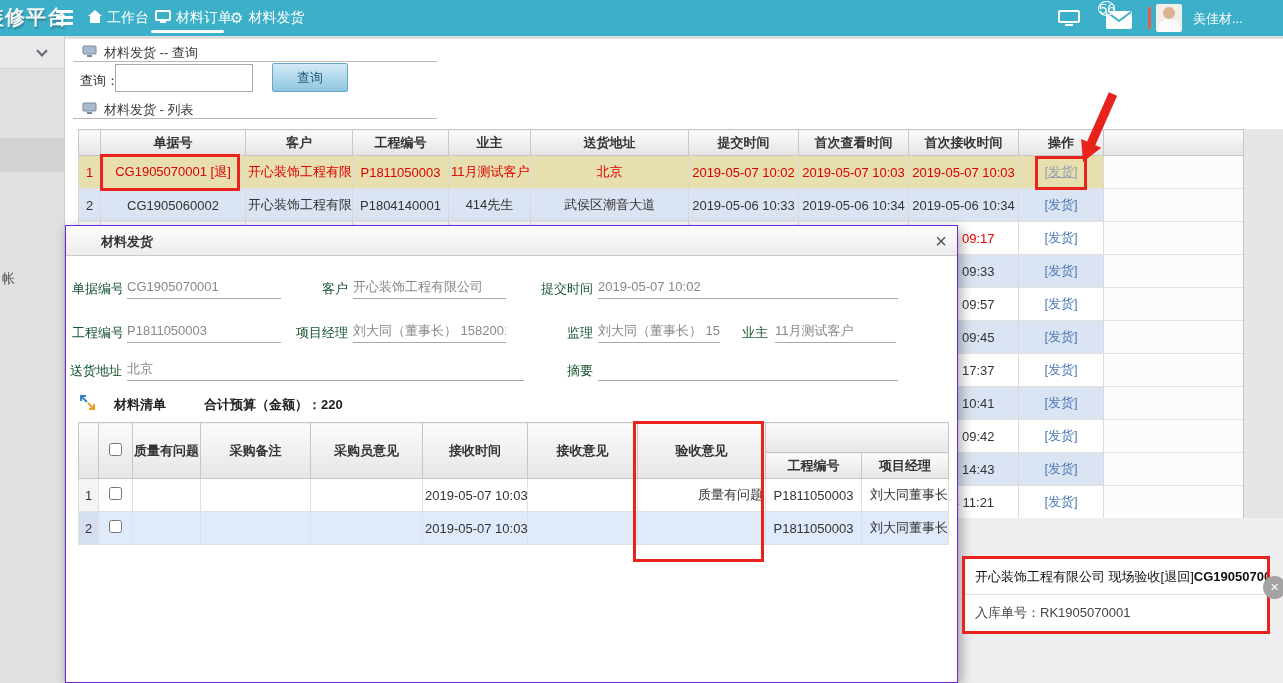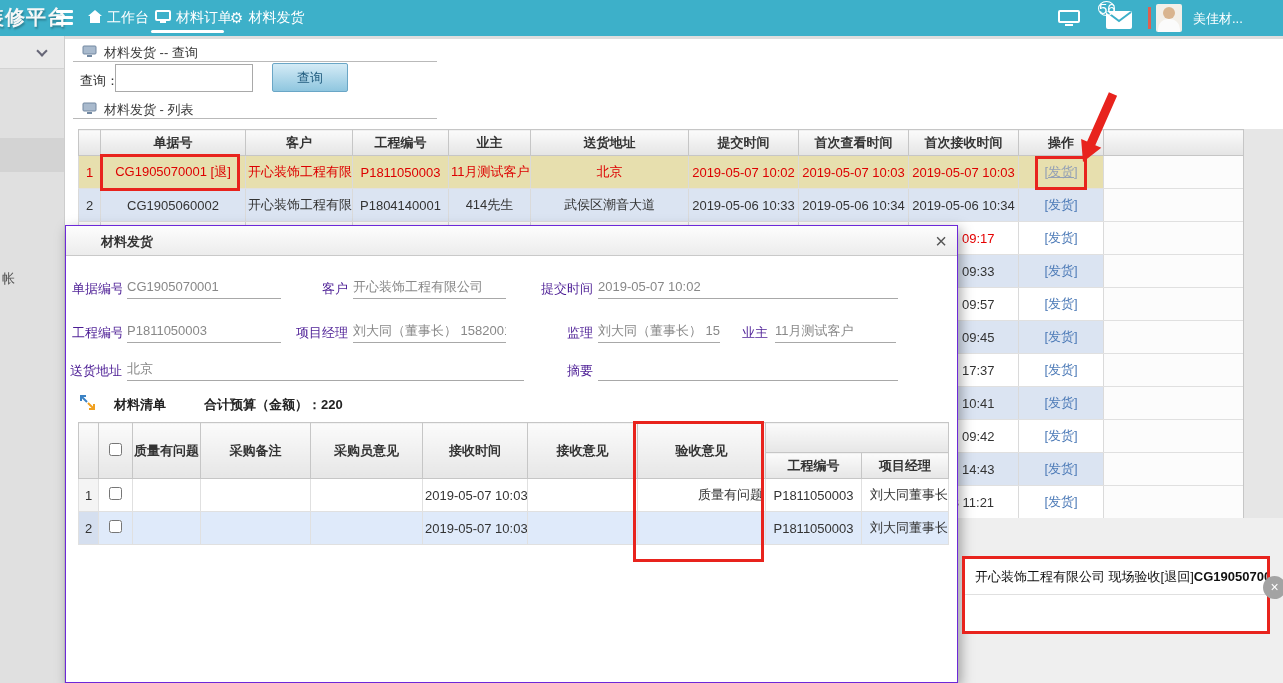--- a/index.html
+++ b/index.html
@@ -50,21 +50,21 @@
   .red-time{color:#e60000}
   td.filler{background:#fcfcfc;border-right:1px solid #dadada}
   .right-strip{position:absolute;left:1243px;top:129px;width:40px;height:389px;background:#e6e6e6;border-left:1px solid #c6c6c6;z-index:3}
   .br-gray{position:absolute;left:958px;top:518px;right:0;bottom:0;background:#efefef;z-index:2}
 
   
   #modal{position:absolute;left:65px;top:225px;width:893px;height:458px;background:#fff;border:1px solid #6d28d9;box-shadow:3px 4px 12px rgba(0,0,0,.35);z-index:10}
   .modal-header{position:absolute;left:0;top:0;width:100%;height:30px;background:linear-gradient(#fdfdfd,#ececec);border-bottom:1px solid #c9c9c9}
   .modal-title{position:absolute;left:35px;top:7px;font-weight:bold;color:#333}
   .modal-close{position:absolute;right:10px;top:2px;font-size:20px;color:#555;cursor:pointer;line-height:26px}
-  .lbl{position:absolute;text-align:right;color:#4c1d95;height:18px;line-height:18px;overflow:hidden;white-space:nowrap}
+  .lbl{position:absolute;text-align:right;color:#14532d;height:18px;line-height:18px;overflow:hidden;white-space:nowrap}
   .val{position:absolute;border-bottom:1px solid #a8a8a8;color:#888;height:21px;line-height:18px;overflow:hidden;white-space:nowrap}
   .detail-bar-title{position:absolute;left:48px;top:170px;font-weight:bold;color:#222}
   .detail-bar-total{position:absolute;left:138px;top:170px;font-weight:bold;color:#222}
   .detail-icon{position:absolute;left:13px;top:168px}
   #detail-table{position:absolute;left:12px;top:196px;width:870px;border-collapse:collapse;table-layout:fixed}
   #detail-table th{background:linear-gradient(#fbfbfb,#e6e6e6);border:1px solid #c6c6c6;font-weight:bold;font-size:13px;overflow:hidden;white-space:nowrap}
   #detail-table tr.h1 th{height:30px}
   #detail-table tr.h2 th{height:26px}
   #detail-table th.span2{height:56px}
   #detail-table td{height:33px;border:1px solid #e0e0e0;text-align:center;overflow:hidden;white-space:nowrap;padding:0 2px}
@@ -448,20 +448,21 @@
           <td class="left"></td>
           <td>P1811050003</td>
           <td class="pleft">刘大同董事长</td>
         </tr>
       </tbody>
   </table>
 </div>
 
 <div id="notification">
   <div class="notif-title"><span>开心装饰工程有限公司 现场验收[退回]</span><b>CG1905070001</b></div>
+  <div class="notif-body">入库单号：RK1905070001</div>
   <div class="notif-close">×</div>
 </div>
 
 <div class="ann-box" style="left:100px;top:154px;width:140px;height:37px"></div>
 <div class="ann-box" style="left:1035px;top:156px;width:52px;height:34px"></div>
 <div class="ann-box" style="left:633px;top:421px;width:131px;height:141px"></div>
 <svg id="ann-arrow" width="48" height="73" viewBox="0 0 48 73">
   <polygon points="35.9,0.2 44.1,3.8 22.3,53.2 28.3,55.8 10,70 8.1,47 14.1,49.6" fill="#e8231d"></polygon>
 </svg>
 

